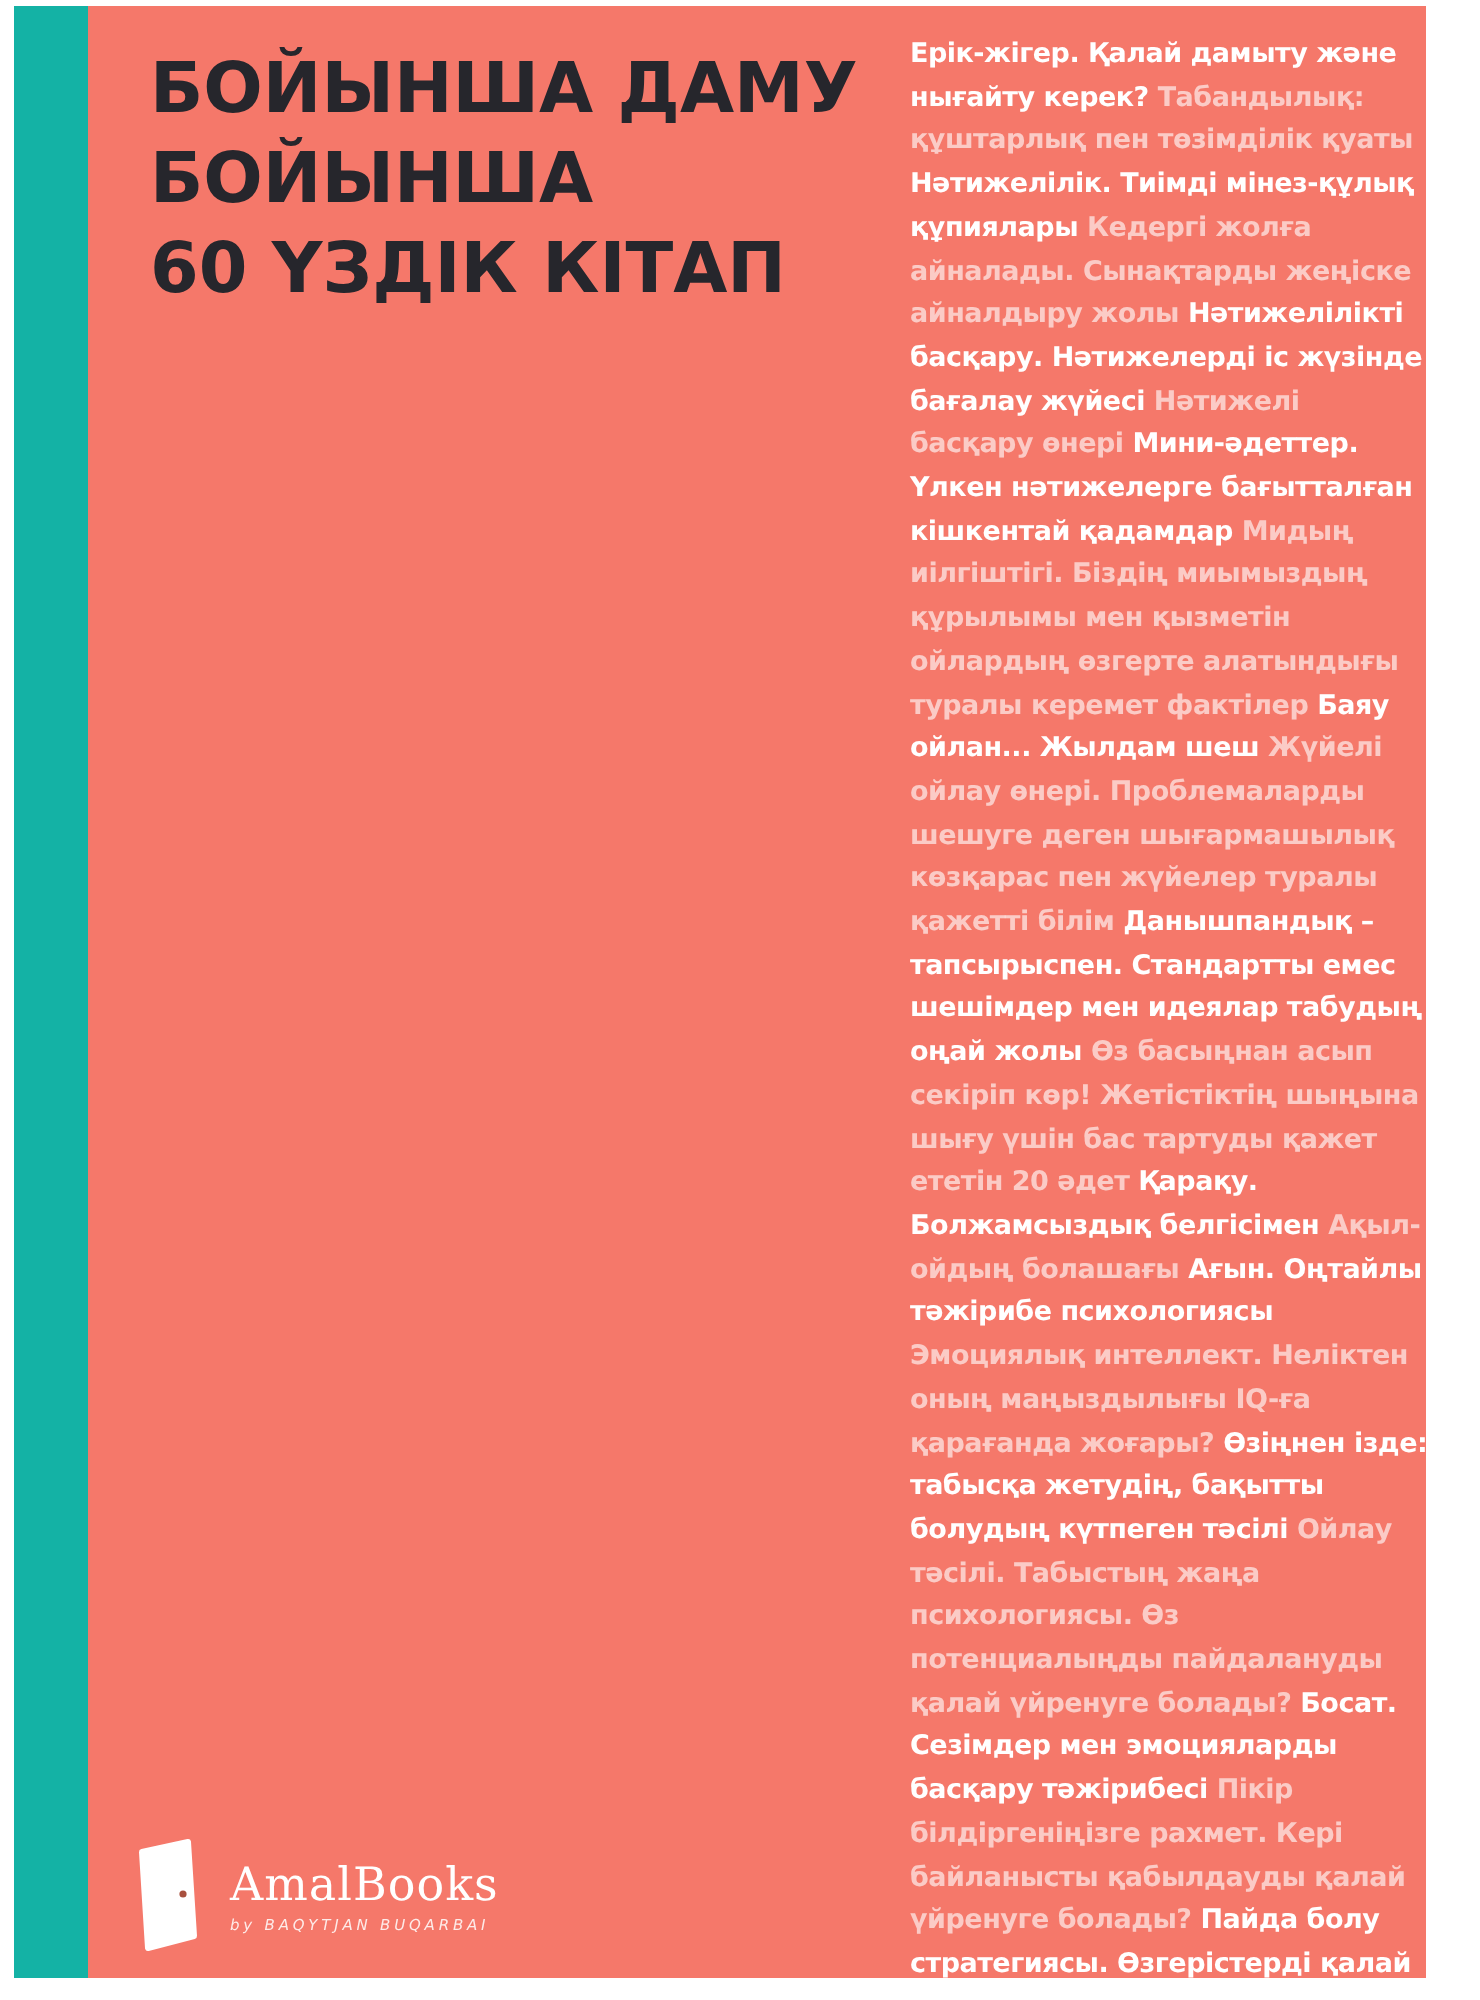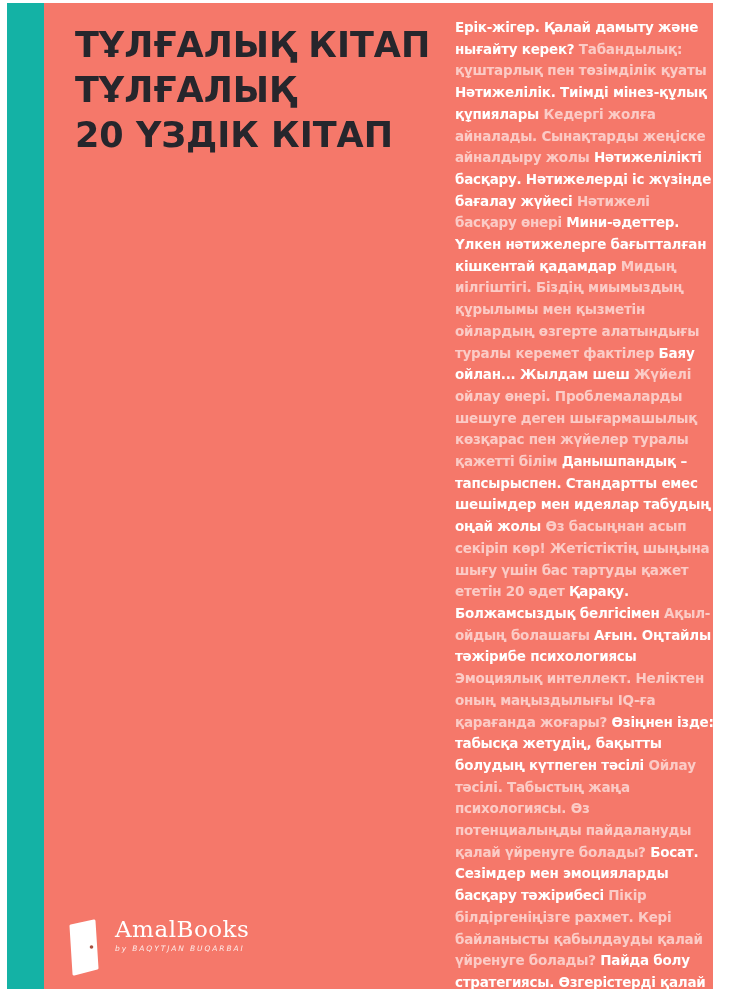--- a/index.html
+++ b/index.html
@@ -58,21 +58,21 @@
   }
   .column .regular {
     font-weight: 700;
     color: var(--regular-text, rgba(255,255,255,0.62));
   }
   .publisher {
     position: absolute;
     left: 56px;
     top: 914px;
     display: flex;
-    align-items: flex-start;
+    align-items: center;
     gap: 12px;
   }
   .pub-name {
     font-family: "DejaVu Serif", serif;
     font-size: 23px;
     line-height: 1.1;
     color: #ffffff;
     letter-spacing: 0.5px;
   }
   .pub-byline {
@@ -85,23 +85,23 @@
   }
 </style>
 </head>
 <body>
 
 <div class="cover">
 
   <div class="stripe"></div>
 
   <div class="title-block">
-    <div>ТҰЛҒАЛЫҚ КІТАП</div>
-    <div>ТҰЛҒАЛЫҚ</div>
-    <div>20 ҮЗДІК КІТАП</div>
+    <div>БОЙЫНША ДАМУ</div>
+    <div>БОЙЫНША</div>
+    <div>60 ҮЗДІК КІТАП</div>
   </div>
 
   <div class="column"><span class="bold">Ерік-жігер. Қалай дамыту және нығайту керек? </span><span class="regular">Табандылық: құштарлық пен төзімділік қуаты </span><span class="bold">Нәтижелілік. Тиімді мінез-құлық құпиялары </span><span class="regular">Кедергі жолға айналады. Сынақтарды жеңіске айналдыру жолы </span><span class="bold">Нәтижелілікті басқару. Нәтижелерді іс жүзінде бағалау жүйесі </span><span class="regular">Нәтижелі басқару өнері </span><span class="bold">Мини-әдеттер. Үлкен нәтижелерге бағытталған кішкентай қадамдар </span><span class="regular">Мидың иілгіштігі. Біздің миымыздың құрылымы мен қызметін ойлардың өзгерте алатындығы туралы керемет фактілер </span><span class="bold">Баяу ойлан... Жылдам шеш </span><span class="regular">Жүйелі ойлау өнері. Проблемаларды шешуге деген шығармашылық көзқарас пен жүйелер туралы қажетті білім </span><span class="bold">Данышпандық – тапсырыспен. Стандартты емес шешімдер мен идеялар табудың оңай жолы </span><span class="regular">Өз басыңнан асып секіріп көр! Жетістіктің шыңына шығу үшін бас тартуды қажет ететін 20 әдет </span><span class="bold">Қарақу. Болжамсыздық белгісімен </span><span class="regular">Ақыл-ойдың болашағы </span><span class="bold">Ағын. Оңтайлы тәжірибе психологиясы </span><span class="regular">Эмоциялық интеллект. Неліктен оның маңыздылығы IQ-ға қарағанда жоғары? </span><span class="bold">Өзіңнен ізде: табысқа жетудің, бақытты болудың күтпеген тәсілі </span><span class="regular">Ойлау тәсілі. Табыстың жаңа психологиясы. Өз потенциалыңды пайдалануды қалай үйренуге болады? </span><span class="bold">Босат. Сезімдер мен эмоцияларды басқару тәжірибесі </span><span class="regular">Пікір білдіргеніңізге рахмет. Кері байланысты қабылдауды қалай үйренуге болады? </span><span class="bold">Пайда болу стратегиясы. Өзгерістерді қалай қалыптастыруға және шынайылықты қайтіп трансформациялауға болады? </span></div>
 
   <div class="publisher">
     <span>
       <svg width="40" height="60" viewBox="0 0 40 60" aria-hidden="true">
         <polygon points="8,9 31,4 34,51 11,57" fill="#ffffff" stroke="#ffffff" stroke-width="3" stroke-linejoin="round"></polygon>
         <circle cx="28.5" cy="30" r="1.8" fill="#a8503f"></circle>
       </svg>

